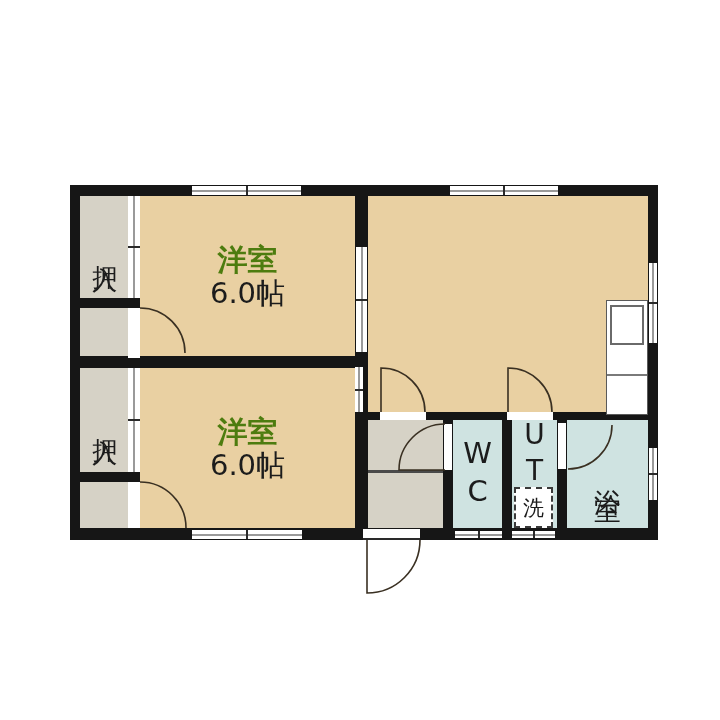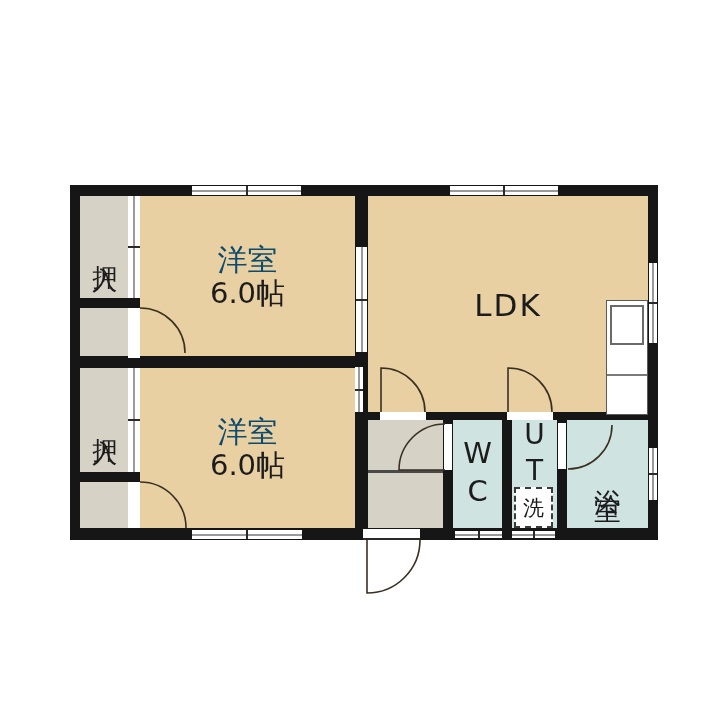--- a/index.html
+++ b/index.html
@@ -5,21 +5,21 @@
   html,body{margin:0;padding:0;background:#fff;}
   body{font-family:"DejaVu Sans","Liberation Sans",sans-serif;color:#1c1c1c;}
   .plan{position:relative;width:720px;height:720px;background:#fff;overflow:hidden;}
   .abs{position:absolute;}
   .wall{position:absolute;background:#161616;}
   .room{position:absolute;}
   .tan{background:#e9d0a2;}
   .gray{background:#d6d2c6;}
   .wet{background:#cfe3e1;}
   .label{display:flex;flex-direction:column;align-items:center;justify-content:center;text-align:center;}
-  .rname{font-size:30px;font-weight:400;line-height:1.12;color:#0c4a6e;}
+  .rname{font-size:30px;font-weight:700;line-height:1.12;color:#4d7c0f;}
   .rsize{font-size:29px;font-weight:500;line-height:1.12;color:#1c1c1c;}
   .ldkname{font-size:31px;font-weight:500;line-height:1.15;letter-spacing:2px;}
   .ldksize{font-size:30px;font-weight:500;line-height:1.15;}
   .vtext{writing-mode:vertical-rl;text-orientation:upright;}
   .closet-label{font-size:25px;line-height:1.05;letter-spacing:2px;}
   .wc-label{font-size:29px;font-weight:500;letter-spacing:4px;}
   .ut-label{font-size:28px;font-weight:500;letter-spacing:3px;}
   .bath-label{font-size:27px;font-weight:500;letter-spacing:6px;}
   
   .hwin{position:absolute;background:#fff;}
@@ -113,21 +113,20 @@
 
   <div class="abs label" style="left:140px;top:196px;width:215px;height:160px;">
     <div class="rname">洋室</div>
     <div class="rsize">6.0帖</div>
   </div>
   <div class="abs label" style="left:140px;top:368px;width:215px;height:160px;">
     <div class="rname">洋室</div>
     <div class="rsize">6.0帖</div>
   </div>
   <div class="abs label" style="left:368px;top:200px;width:280px;height:212px;">
-    <div class="ldkname">LDK</div>
   </div>
   <div class="abs label" style="left:80px;top:196px;width:48px;height:102px;">
     <div class="vtext closet-label">押入</div>
   </div>
   <div class="abs label" style="left:80px;top:368px;width:48px;height:104px;">
     <div class="vtext closet-label">押入</div>
   </div>
   <div class="abs label" style="left:453px;top:420px;width:49px;height:108px;">
     <div class="vtext wc-label">WC</div>
   </div>

